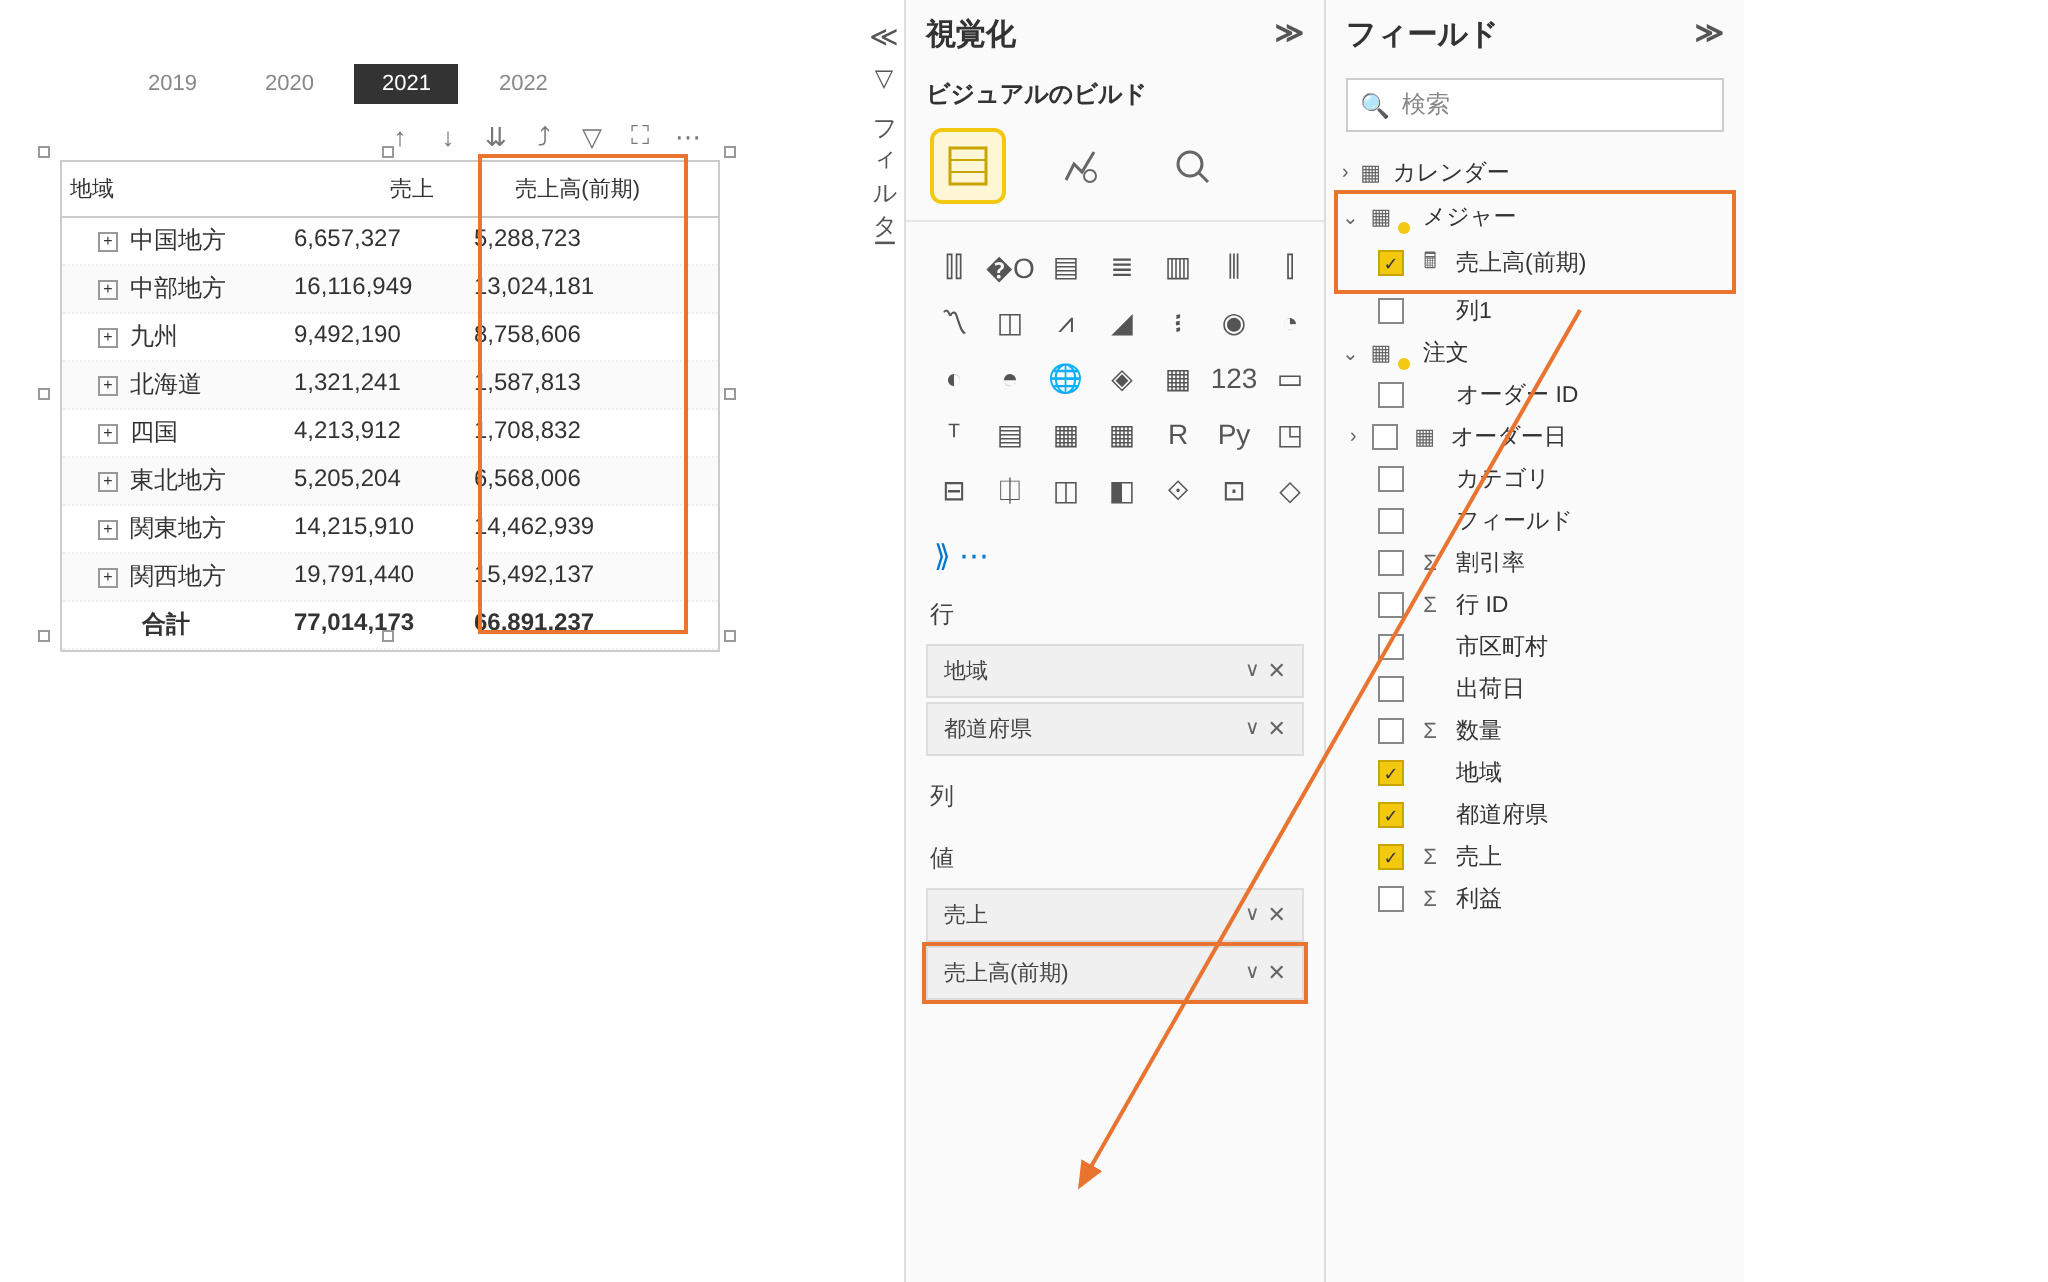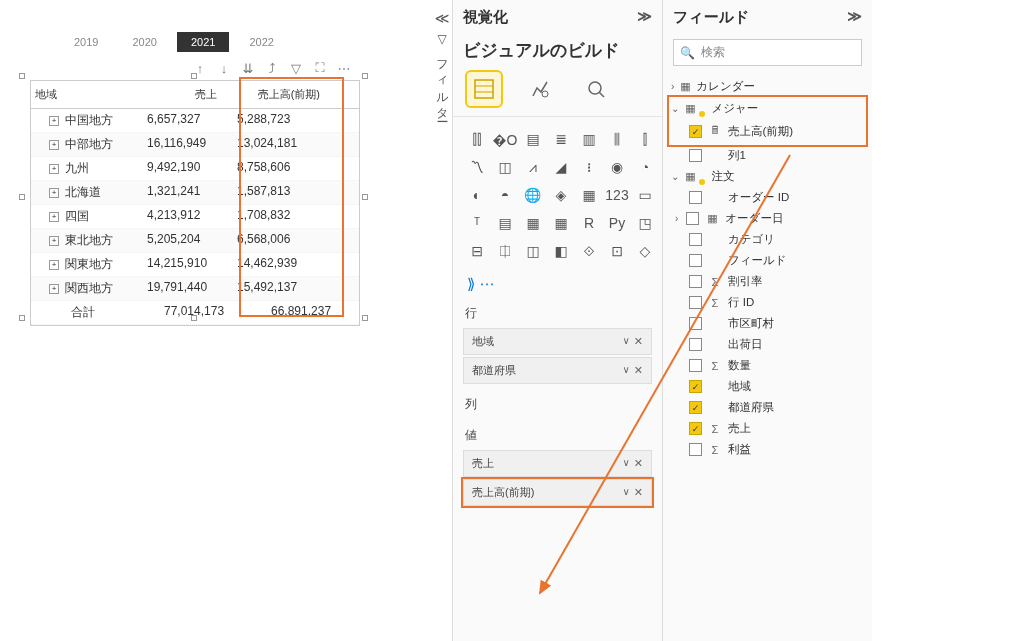--- a/index.html
+++ b/index.html
@@ -19,34 +19,34 @@
 .mh-c1 { width: 108px; }
 .mh-c2 { width: 90px; text-align: right; padding-right: 12px;}
 .mh-c3 { width: 95px; text-align: right; }
 .mrow { display: flex; border-bottom: 1px dotted #eee; }
 .mrow:nth-child(even) { background: #fafafa; }
 .mc1 { width: 108px; padding: 3px 4px; display: flex; align-items: center; gap: 6px; }
 .exp { width: 10px; height: 10px; border: 1px solid #999; display: inline-flex; align-items: center; justify-content: center; font-size: 8px; line-height: 1; margin-left: 14px; }
 .mc2, .mc3 { padding: 3px 8px; font-variant-numeric: tabular-nums; }
 .mc2 { width: 90px; }
 .mc3 { width: 95px; }
-.total { font-weight: normal; gap: 17px; }
+.total { font-weight: bold; }
 .total .mc1 { padding-left: 40px; }
 
 .hl-col { position: absolute; border: 2.5px solid #e8742f; left: 208px; top: -4px; width: 105px; height: 240px; pointer-events: none; }
 .corner { position: absolute; width: 6px; height: 6px; border: 1px solid #999; background: #fff; }
 .sel-box { position: absolute; left: -8px; top: 44px; right: -40px; width: 343px; height: 242px; pointer-events: none; }
 
 
 .panel { position: absolute; top: 0; bottom: 0; border-left: 1px solid #ddd; background: #fafafa; }
 .viz-panel { left: 452px; width: 210px; }
 .fields-panel { left: 662px; width: 210px; }
 .panel-header { display: flex; justify-content: space-between; padding: 8px 10px; font-size: 15px; font-weight: 600; color: #333; }
 .collapse { font-size: 14px; color: #555; cursor: pointer; }
-.sub-header { font-size: 17px; font-weight: 600; padding: 4px 10px 6px; }
+.sub-header { font-size: 12px; font-weight: 600; padding: 4px 10px 6px; }
 
 .builder-tabs { display: flex; gap: 22px; padding: 4px 14px 10px; border-bottom: 1px solid #e5e5e5; }
 .bt { width: 34px; height: 34px; display: flex; align-items: center; justify-content: center; border-radius: 4px; cursor: pointer; }
 .bt.active { background: #fff6d6; outline: 2px solid #f2c811; }
 
 .viz-grid { display: grid; grid-template-columns: repeat(7, 24px); gap: 4px; padding: 10px 12px; }
 .vg { width: 24px; height: 24px; display: flex; align-items: center; justify-content: center; color: #555; font-size: 14px; cursor: pointer; border: 1px solid transparent; }
 
 .section-label { padding: 10px 12px 4px; font-size: 12px; color: #444; }
 .well { margin: 2px 10px; background: #f0f0f0; border: 1px solid #ddd; padding: 5px 8px; display: flex; justify-content: space-between; align-items: center; font-size: 11px; color: #444; }

